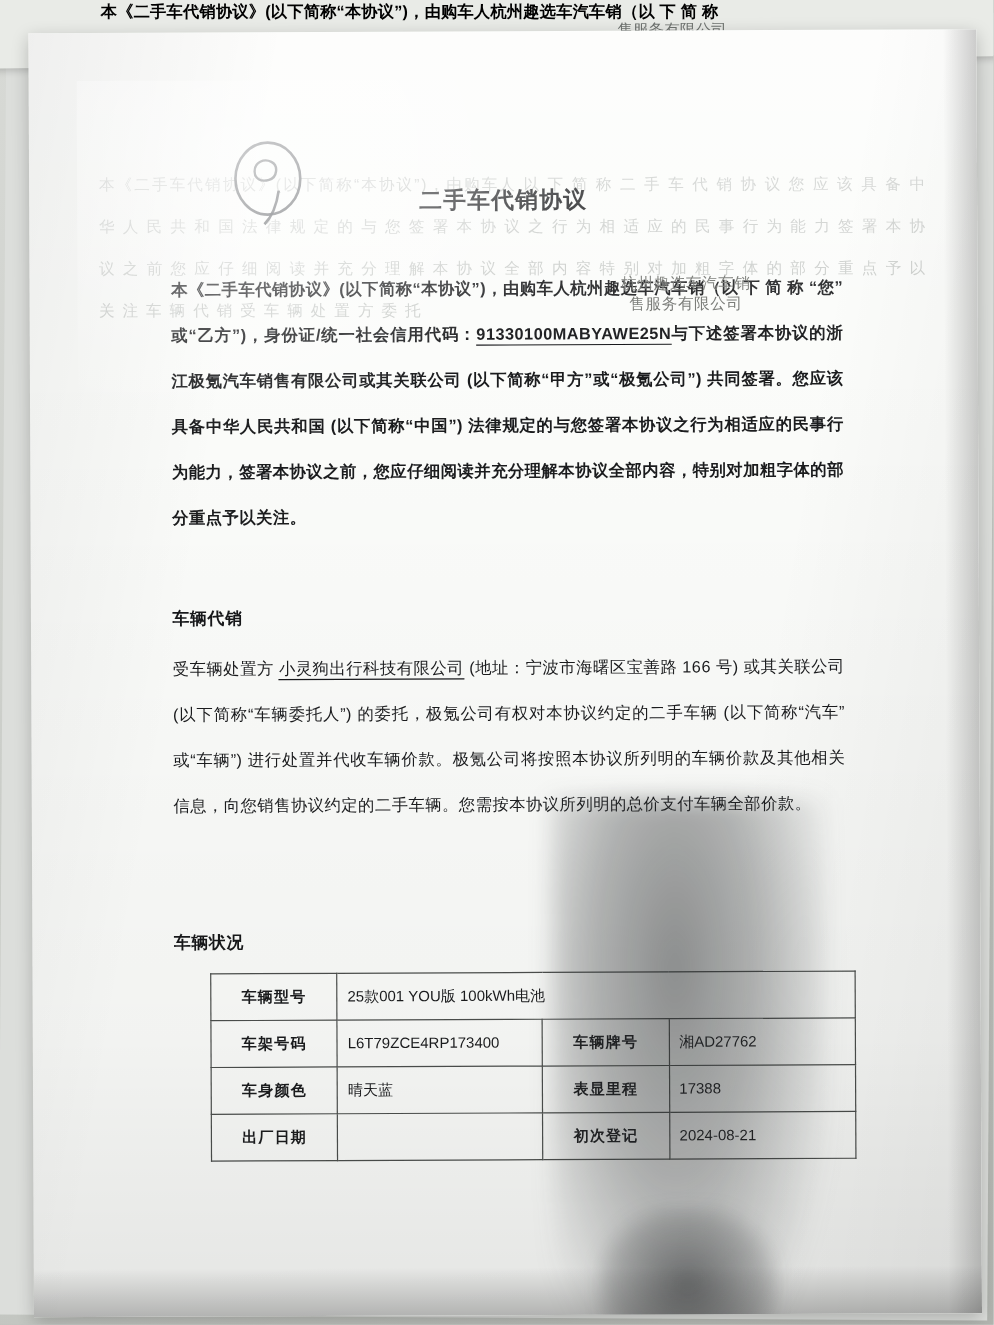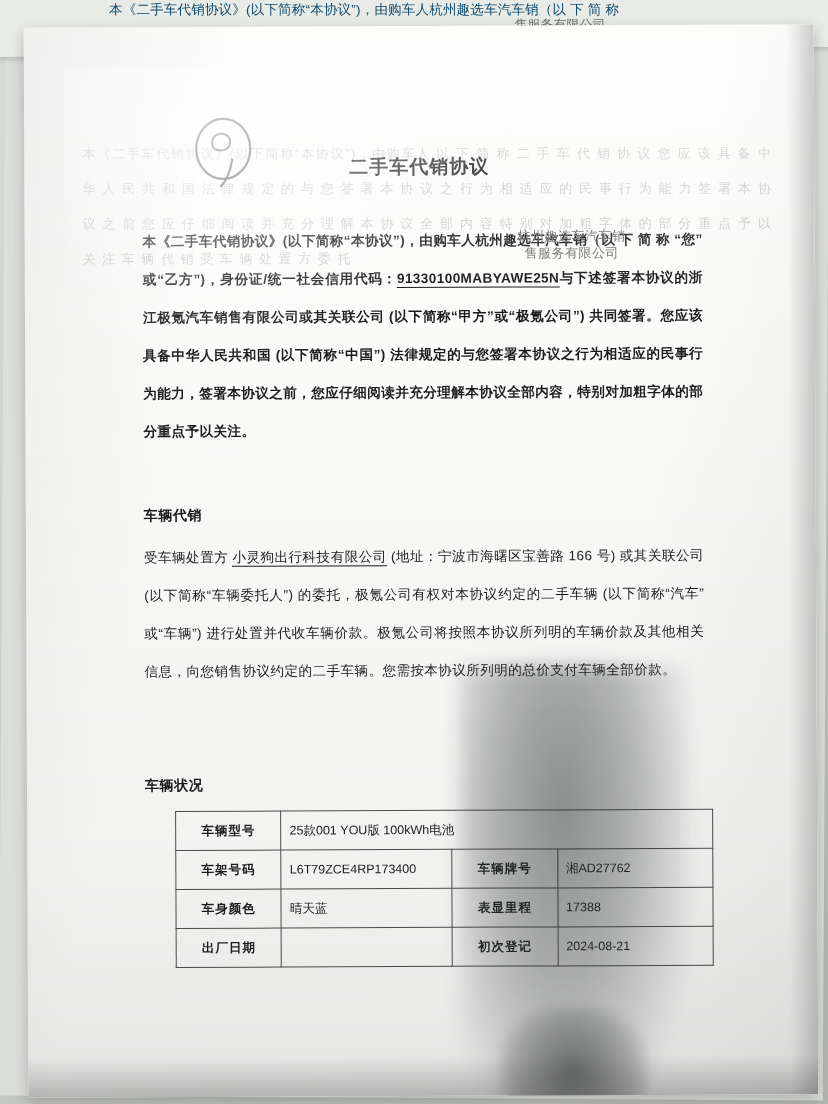--- a/index.html
+++ b/index.html
@@ -34,27 +34,27 @@
   .undersheet-b {
     position: absolute;
     left: 2px; top: 8px;
     width: 824px; height: 1090px;
     background: #dcdedb;
     transform: rotate(0.35deg);
   }
   
   .ghost-top {
     position: absolute;
-    left: 109px; top: 0px;
+    left: 84px; top: 0px;
     width: 660px;
     font-size: 13.5px;
     line-height: 20px;
-    color: #0c4a6e;
+    color: #000000;
     letter-spacing: .2px;
-    font-weight: 400;
+    font-weight: 700;
     text-align: justify;
   }
   .ghost-top2 {
     position: absolute;
     left: 440px; top: 16px;
     width: 240px;
     font-size: 13px;
     line-height: 17px;
     color: #6f7370;
     text-align: center;

